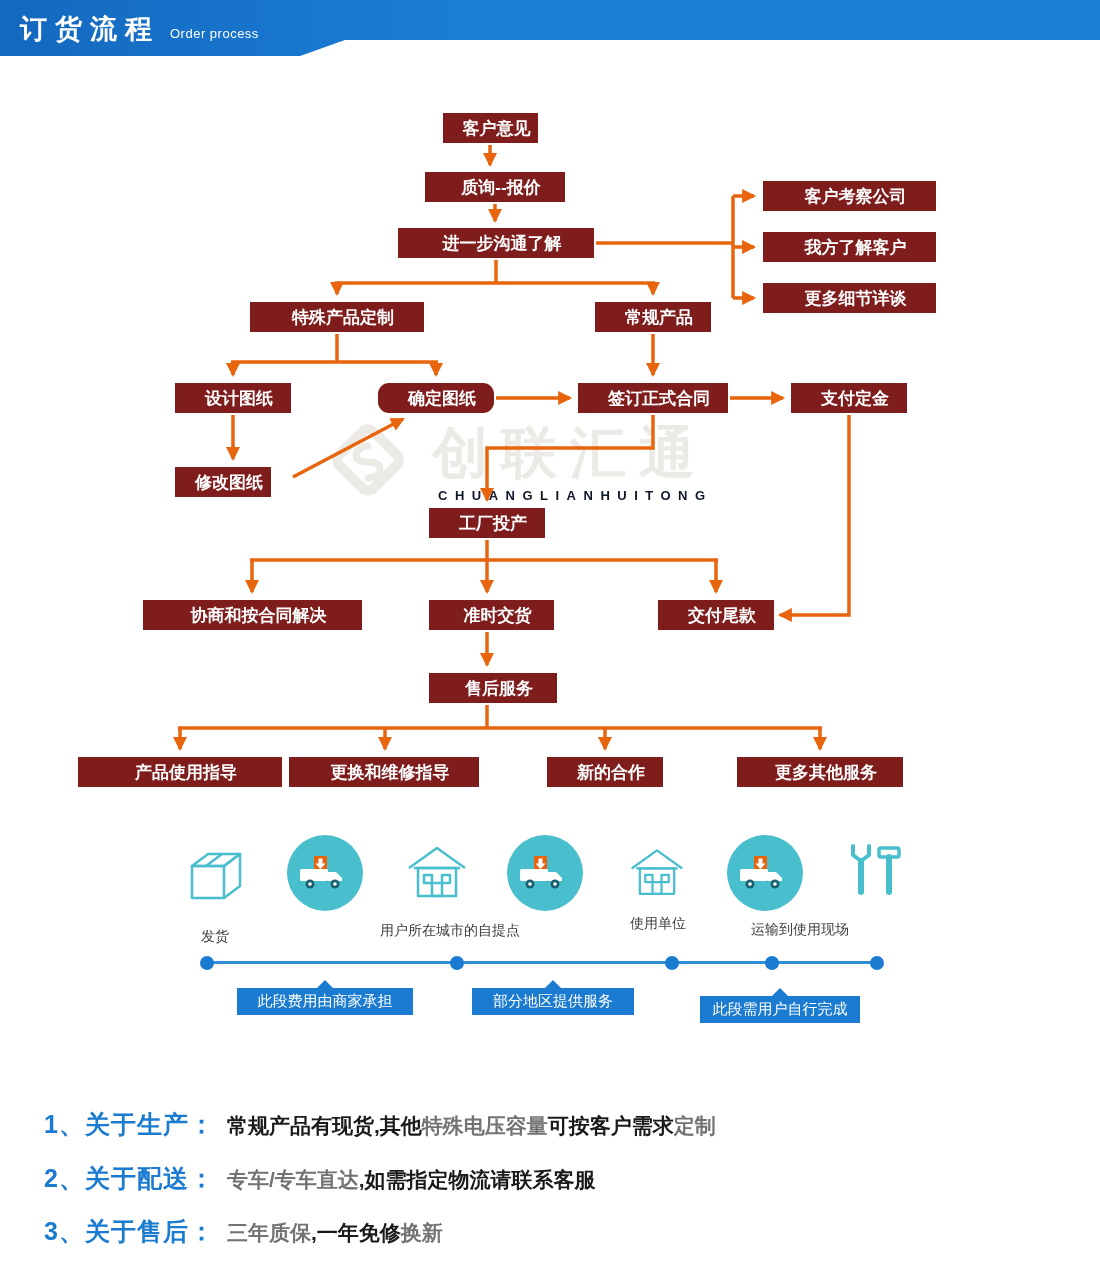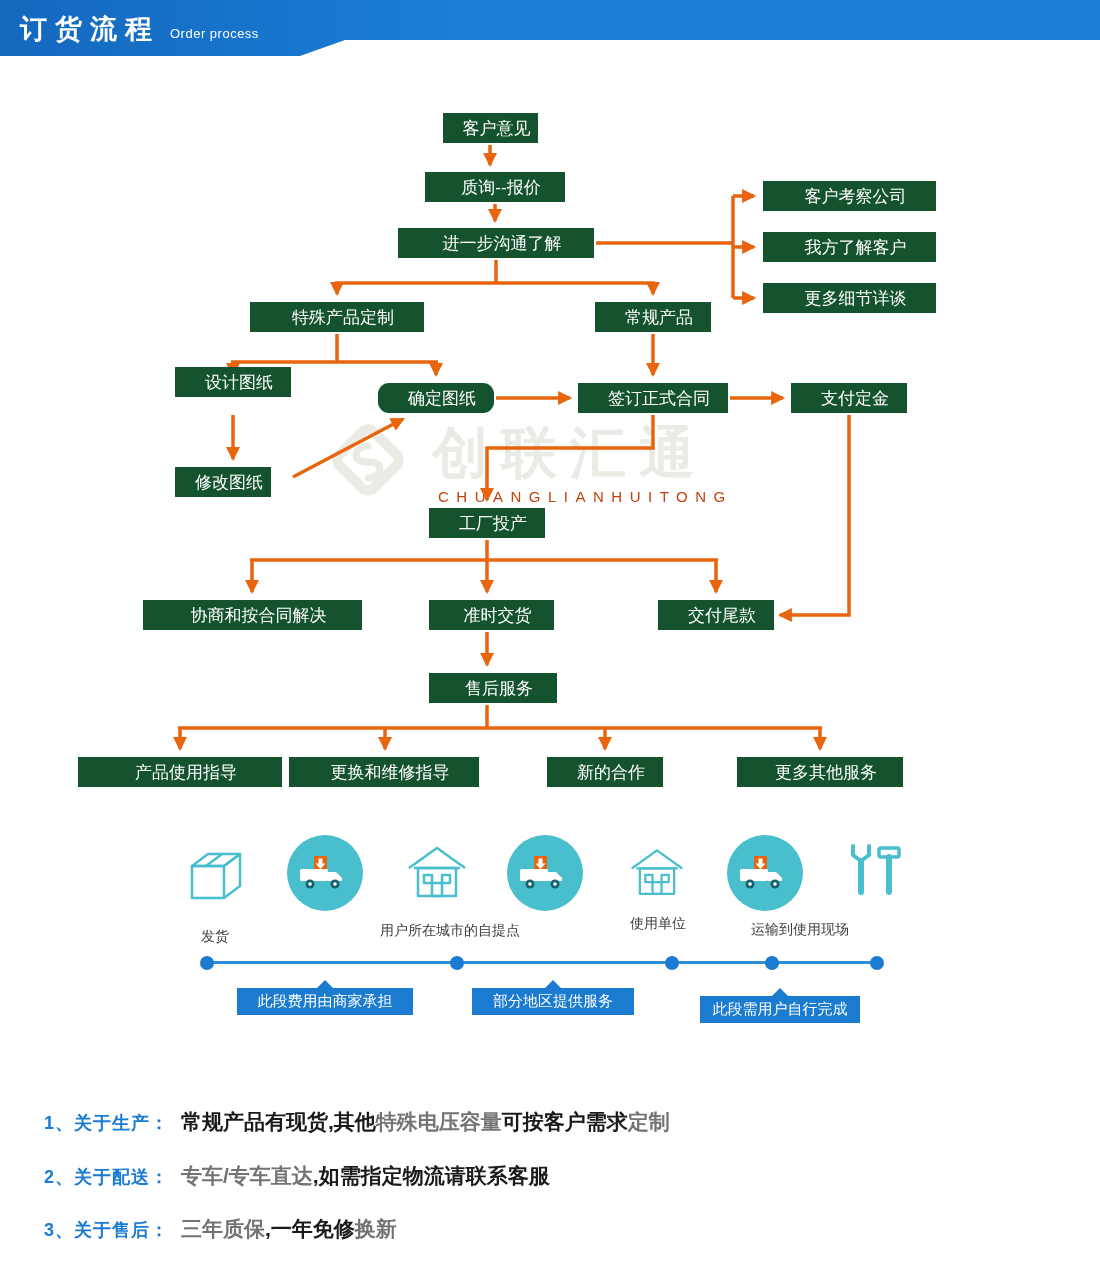--- a/index.html
+++ b/index.html
@@ -14,27 +14,27 @@
     clip-path:polygon(0 0,1100px 0,1100px 40px,345px 40px,300px 56px,0 56px);
     z-index:4;
   }
   .header-title-wrap { position:absolute; left:20px; top:11px; display:flex; align-items:baseline; gap:10px; color:#fff; z-index:5; }
   .header-title { font-size:27px; font-weight:bold; letter-spacing:8px; }
   .header-sub { font-size:13px; letter-spacing:0.5px; }
 
   
   .wm { position:absolute; z-index:0; color:#ECEAE5; white-space:nowrap; }
   .wm-title { left:432px; top:416px; font-size:56px; font-weight:bold; letter-spacing:13px; }
-  .wm-sub { left:438px; top:488px; font-size:15px; font-weight:normal; letter-spacing:7.5px; color:#c2410c; }
+  .wm-sub { left:438px; top:488px; font-size:13px; font-weight:bold; letter-spacing:7.5px; color:#0f172a; }
   .wm-logo { left:328px; top:420px; }
 
   
   .fnode {
-    position:absolute; z-index:2; height:30px; background:#14532d; color:#fff;
-    font-size:17px; font-weight:400; display:flex; align-items:center; justify-content:center;
+    position:absolute; z-index:2; height:30px; background:#7f1d1d; color:#fff;
+    font-size:17px; font-weight:700; display:flex; align-items:center; justify-content:center;
     white-space:nowrap;
     padding-left:12px;
   }
   .arrows { position:absolute; left:0; top:0; z-index:1; }
 
   
   .licon { position:absolute; z-index:2; }
   .icon-label { position:absolute; z-index:2; color:#3c3c3c; font-size:14px; text-align:center; white-space:nowrap; }
 
   
@@ -45,21 +45,21 @@
     display:flex; align-items:center; justify-content:center; white-space:nowrap;
   }
   .banner::before {
     content:""; position:absolute; top:-8px; left:50%; margin-left:-8px;
     border-left:8px solid transparent; border-right:8px solid transparent; border-bottom:8px solid #1B7BD1;
   }
 
   
   .notice-title { position:absolute; left:36px; top:1053px; font-size:34px; font-weight:bold; color:#1B7BD1; letter-spacing:2px; z-index:2; }
   .notice-item { position:absolute; left:44px; display:flex; align-items:baseline; white-space:nowrap; z-index:2; }
-  .notice-prefix { font-size:18px; font-weight:bold; color:#1B7BD1; margin-right:12px; letter-spacing:1px; }
+  .notice-prefix { font-size:25px; font-weight:bold; color:#1B7BD1; margin-right:12px; letter-spacing:1px; }
   .seg { font-size:21px; font-weight:bold; color:#1A1A1A; }
   .seg.red { color:#737373; }
 </style>
 </head>
 <body>
 
 <div class="page">
 
   <div class="header-bar"></div>
   <div class="header-title-wrap">
@@ -112,21 +112,21 @@
   </svg>
 
   <div class="fnode" style="left:443px;top:113px;width:95px;">客户意见</div>
   <div class="fnode" style="left:425px;top:172px;width:140px;">质询--报价</div>
   <div class="fnode" style="left:398px;top:228px;width:196px;">进一步沟通了解</div>
   <div class="fnode" style="left:763px;top:181px;width:173px;">客户考察公司</div>
   <div class="fnode" style="left:763px;top:232px;width:173px;">我方了解客户</div>
   <div class="fnode" style="left:763px;top:283px;width:173px;">更多细节详谈</div>
   <div class="fnode" style="left:250px;top:302px;width:174px;">特殊产品定制</div>
   <div class="fnode" style="left:595px;top:302px;width:116px;">常规产品</div>
-  <div class="fnode" style="left:175px;top:367px;width:116px;">设计图纸</div>
+  <div class="fnode" style="left:175px;top:383px;width:116px;">设计图纸</div>
   <div class="fnode" style="left:378px;top:383px;width:116px;border-radius:11px;">确定图纸</div>
   <div class="fnode" style="left:578px;top:383px;width:150px;">签订正式合同</div>
   <div class="fnode" style="left:791px;top:383px;width:116px;">支付定金</div>
   <div class="fnode" style="left:175px;top:467px;width:96px;">修改图纸</div>
   <div class="fnode" style="left:429px;top:508px;width:116px;">工厂投产</div>
   <div class="fnode" style="left:143px;top:600px;width:219px;">协商和按合同解决</div>
   <div class="fnode" style="left:429px;top:600px;width:125px;">准时交货</div>
   <div class="fnode" style="left:658px;top:600px;width:116px;">交付尾款</div>
   <div class="fnode" style="left:429px;top:673px;width:128px;">售后服务</div>
   <div class="fnode" style="left:78px;top:757px;width:204px;">产品使用指导</div>

